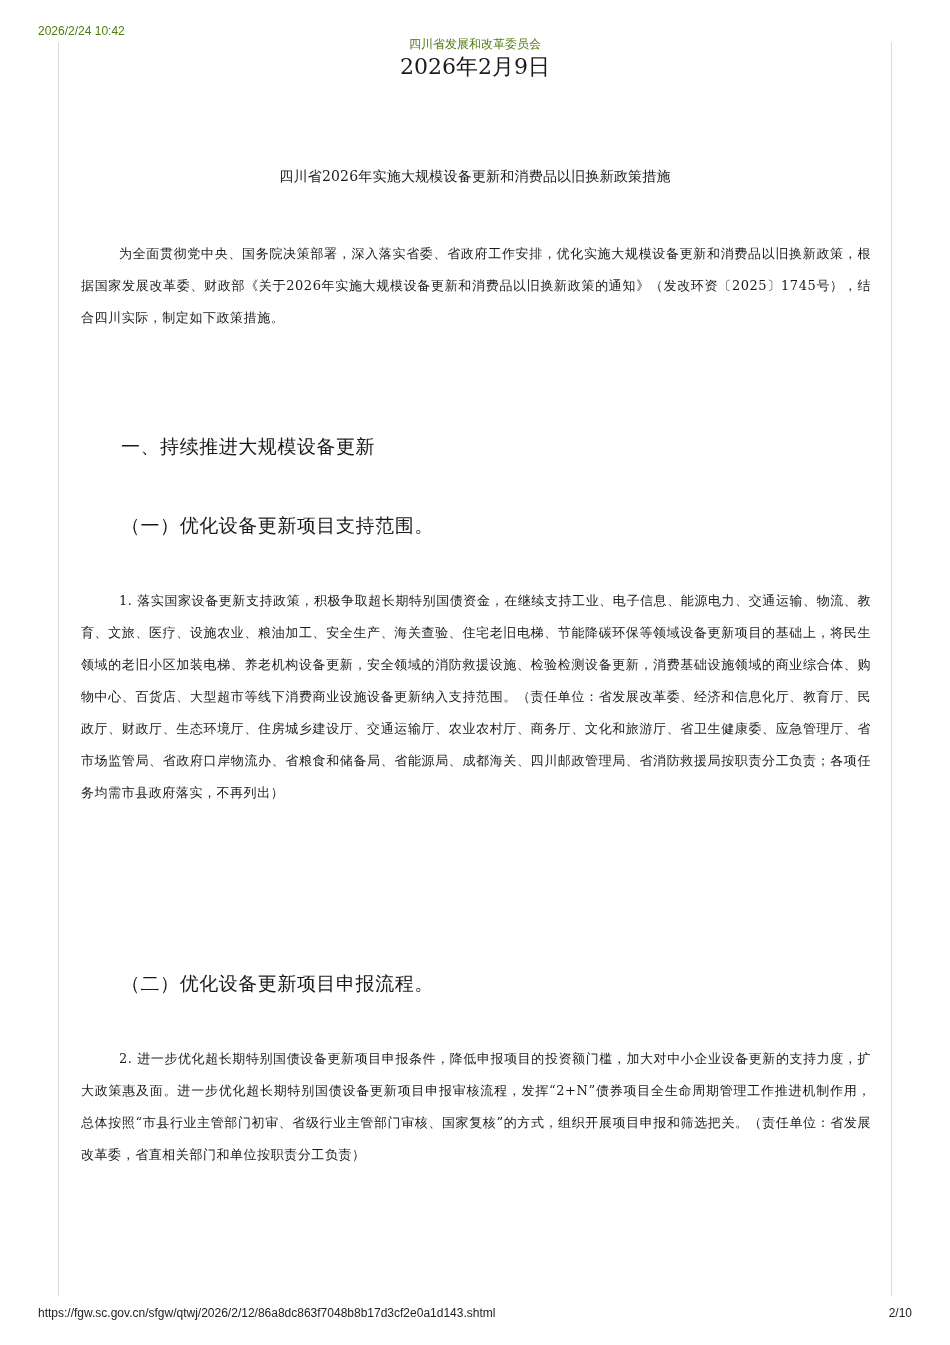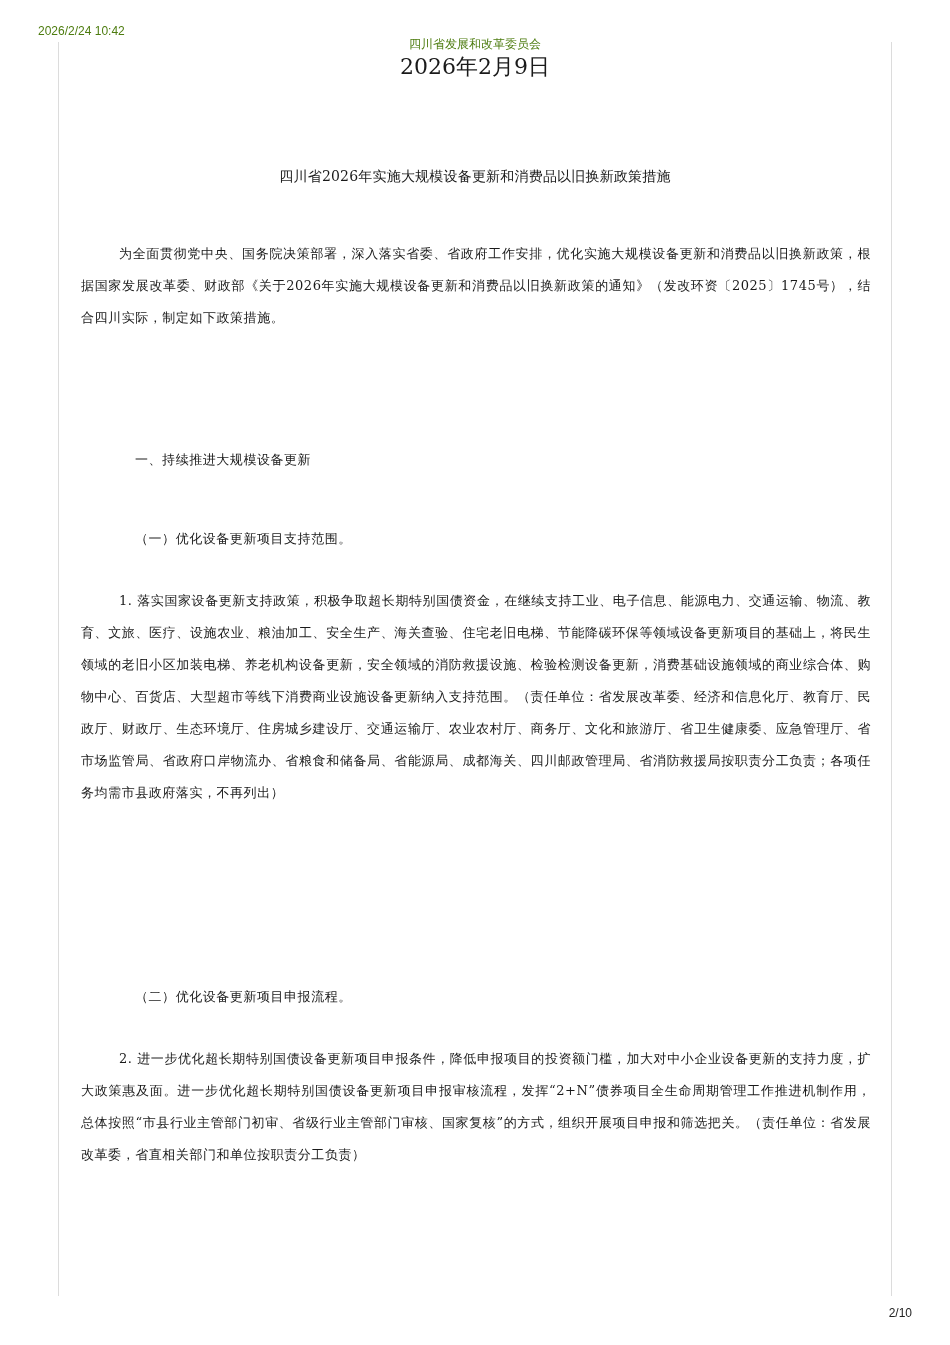--- a/index.html
+++ b/index.html
@@ -72,24 +72,24 @@
       font-size: 13px;
       line-height: 32px;
       text-indent: 38px;
       text-align: justify;
       letter-spacing: 0.55px;
       margin: 0;
     }
     .heading {
       position: absolute;
       left: 83px;
-      font-size: 13px;
+      font-size: 19px;
       line-height: 32px;
       letter-spacing: 0.55px;
-      margin: 14px;
+      margin: 0;
       text-align: center;
     }
     .print-footer {
       position: absolute;
       top: 1306px;
       left: 0;
       width: 950px;
       height: 16px;
       font-family: "Liberation Sans", "DejaVu Sans", sans-serif;
       font-size: 12px;
@@ -126,14 +126,15 @@
 
 <p class="heading" style="top:509px; left:121px;">（一）优化设备更新项目支持范围。</p>
 
 <p class="para" style="top:585px;">1. 落实国家设备更新支持政策，积极争取超长期特别国债资金，在继续支持工业、电子信息、能源电力、交通运输、物流、教育、文旅、医疗、设施农业、粮油加工、安全生产、海关查验、住宅老旧电梯、节能降碳环保等领域设备更新项目的基础上，将民生领域的老旧小区加装电梯、养老机构设备更新，安全领域的消防救援设施、检验检测设备更新，消费基础设施领域的商业综合体、购物中心、百货店、大型超市等线下消费商业设施设备更新纳入支持范围。（责任单位：省发展改革委、经济和信息化厅、教育厅、民政厅、财政厅、生态环境厅、住房城乡建设厅、交通运输厅、农业农村厅、商务厅、文化和旅游厅、省卫生健康委、应急管理厅、省市场监管局、省政府口岸物流办、省粮食和储备局、省能源局、成都海关、四川邮政管理局、省消防救援局按职责分工负责；各项任务均需市县政府落实，不再列出）</p>
 
 <p class="heading" style="top:967px; left:121px;">（二）优化设备更新项目申报流程。</p>
 
 <p class="para" style="top:1043px;">2. 进一步优化超长期特别国债设备更新项目申报条件，降低申报项目的投资额门槛，加大对中小企业设备更新的支持力度，扩大政策惠及面。进一步优化超长期特别国债设备更新项目申报审核流程，发挥“2+N”债券项目全生命周期管理工作推进机制作用，总体按照“市县行业主管部门初审、省级行业主管部门审核、国家复核”的方式，组织开展项目申报和筛选把关。（责任单位：省发展改革委，省直相关部门和单位按职责分工负责）</p>
 
 <div class="print-footer">
+  <span class="url">https://fgw.sc.gov.cn/sfgw/qtwj/2026/2/12/86a8dc863f7048b8b17d3cf2e0a1d143.shtml</span>
   <span class="page-num">2/10</span>
 </div>
 
 </body></html>

